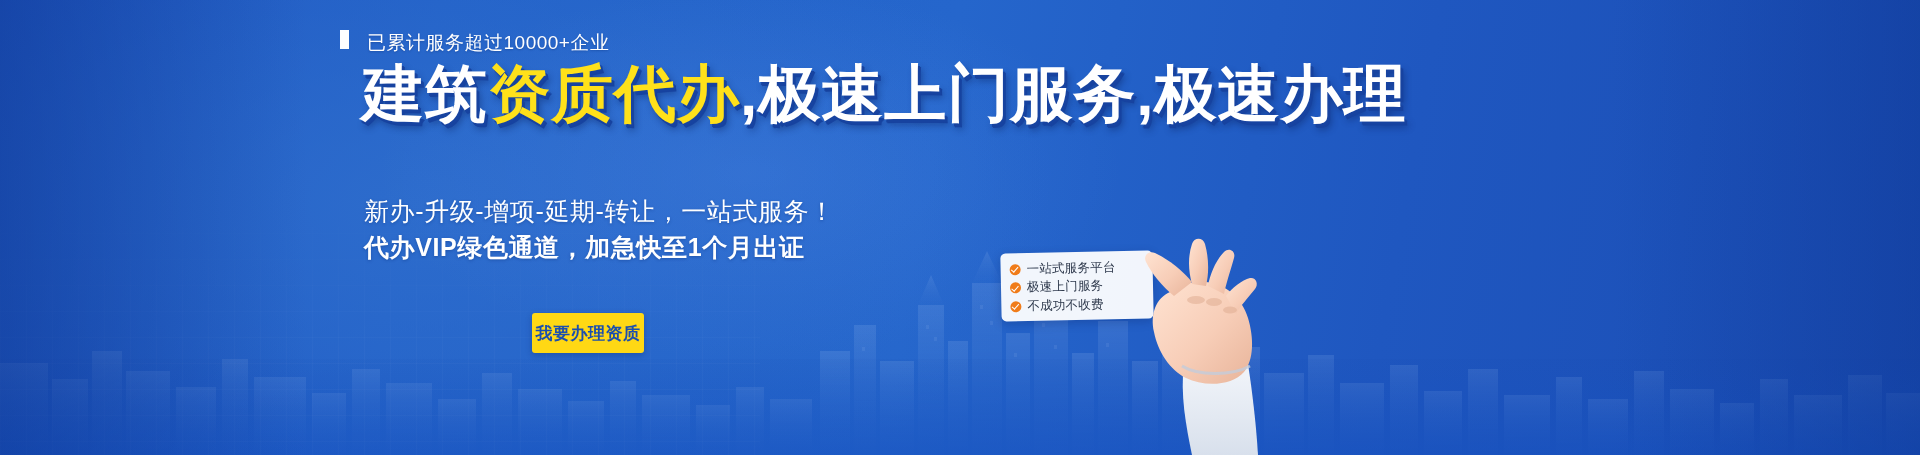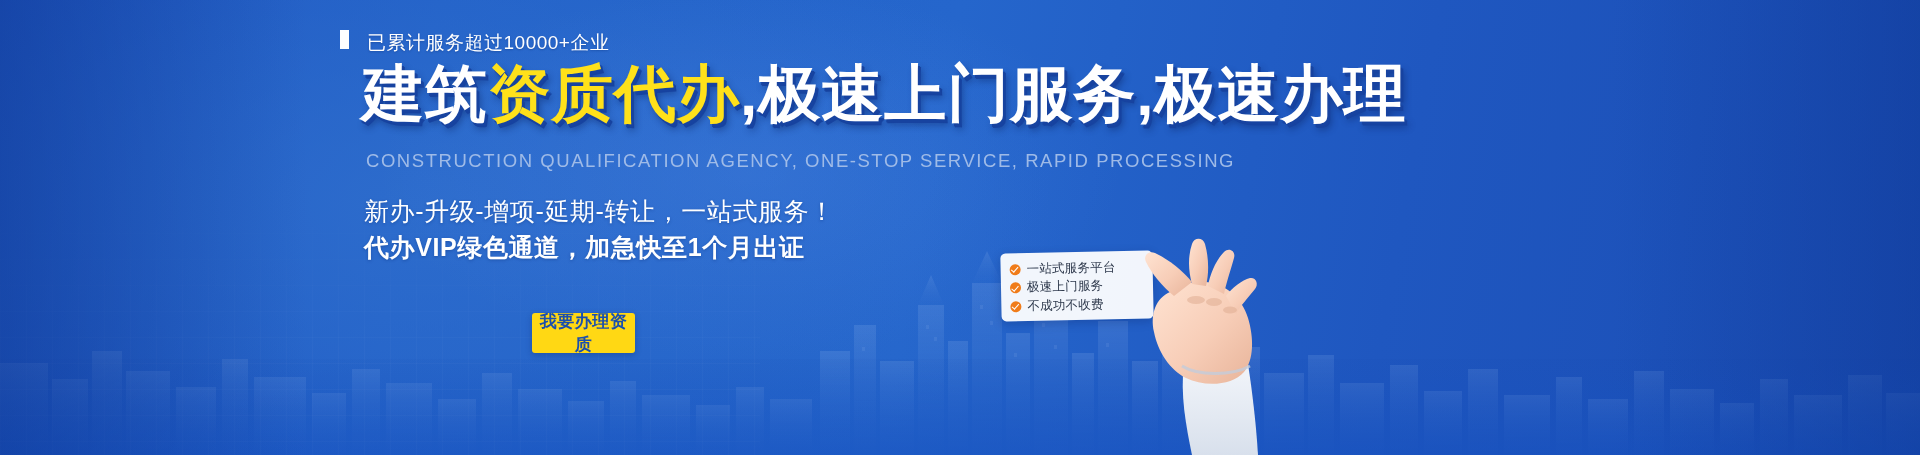--- a/index.html
+++ b/index.html
@@ -110,21 +110,21 @@
     color:#ffffff; font-size:25px; font-weight:400;
     letter-spacing:.6px; white-space:nowrap;
     text-shadow:0 1px 3px rgba(10,40,110,.35);
   }
   #body-1{ top:195px; }
   #body-2{ top:231px;font-weight:bold; }
 
   
   .cta{
     position:absolute; left:532px; top:313px;
-    width:103px; height:40px;
+    width:112px; height:40px;
     background:#ffd814;
     border:none; border-radius:3px;
     color:#1b4fae; font-size:17px; font-weight:bold;
     letter-spacing:.5px; cursor:pointer;
     display:flex; align-items:center; justify-content:center;
     box-shadow:0 2px 6px rgba(6,30,90,.28);
     font-family:inherit;
   }
 
   
@@ -280,21 +280,20 @@
 
     <div class="eyebrow">
       <span class="sq"></span>
       <span class="txt">已累计服务超过10000+企业</span>
     </div>
 
     <div class="headline">
       <span class="h-white">建筑</span><span class="h-yellow">资质代办</span><span class="h-white">,极速上门服务,极速办理</span>
     </div>
 
-    <div class="suben">CONSTRUCTION QUALIFICATION AGENCY, ONE-STOP SERVICE, RAPID PROCESSING</div>
 
     <div class="bodyline" id="body-1">新办-升级-增项-延期-转让，一站式服务！</div>
     <div class="bodyline" id="body-2">代办VIP绿色通道，加急快至1个月出证</div>
 
     <button class="cta">我要办理资质</button>
 
     <div class="card">
       <div class="card-row">
         <span class="chk"></span>
         <span class="lbl">一站式服务平台</span>

